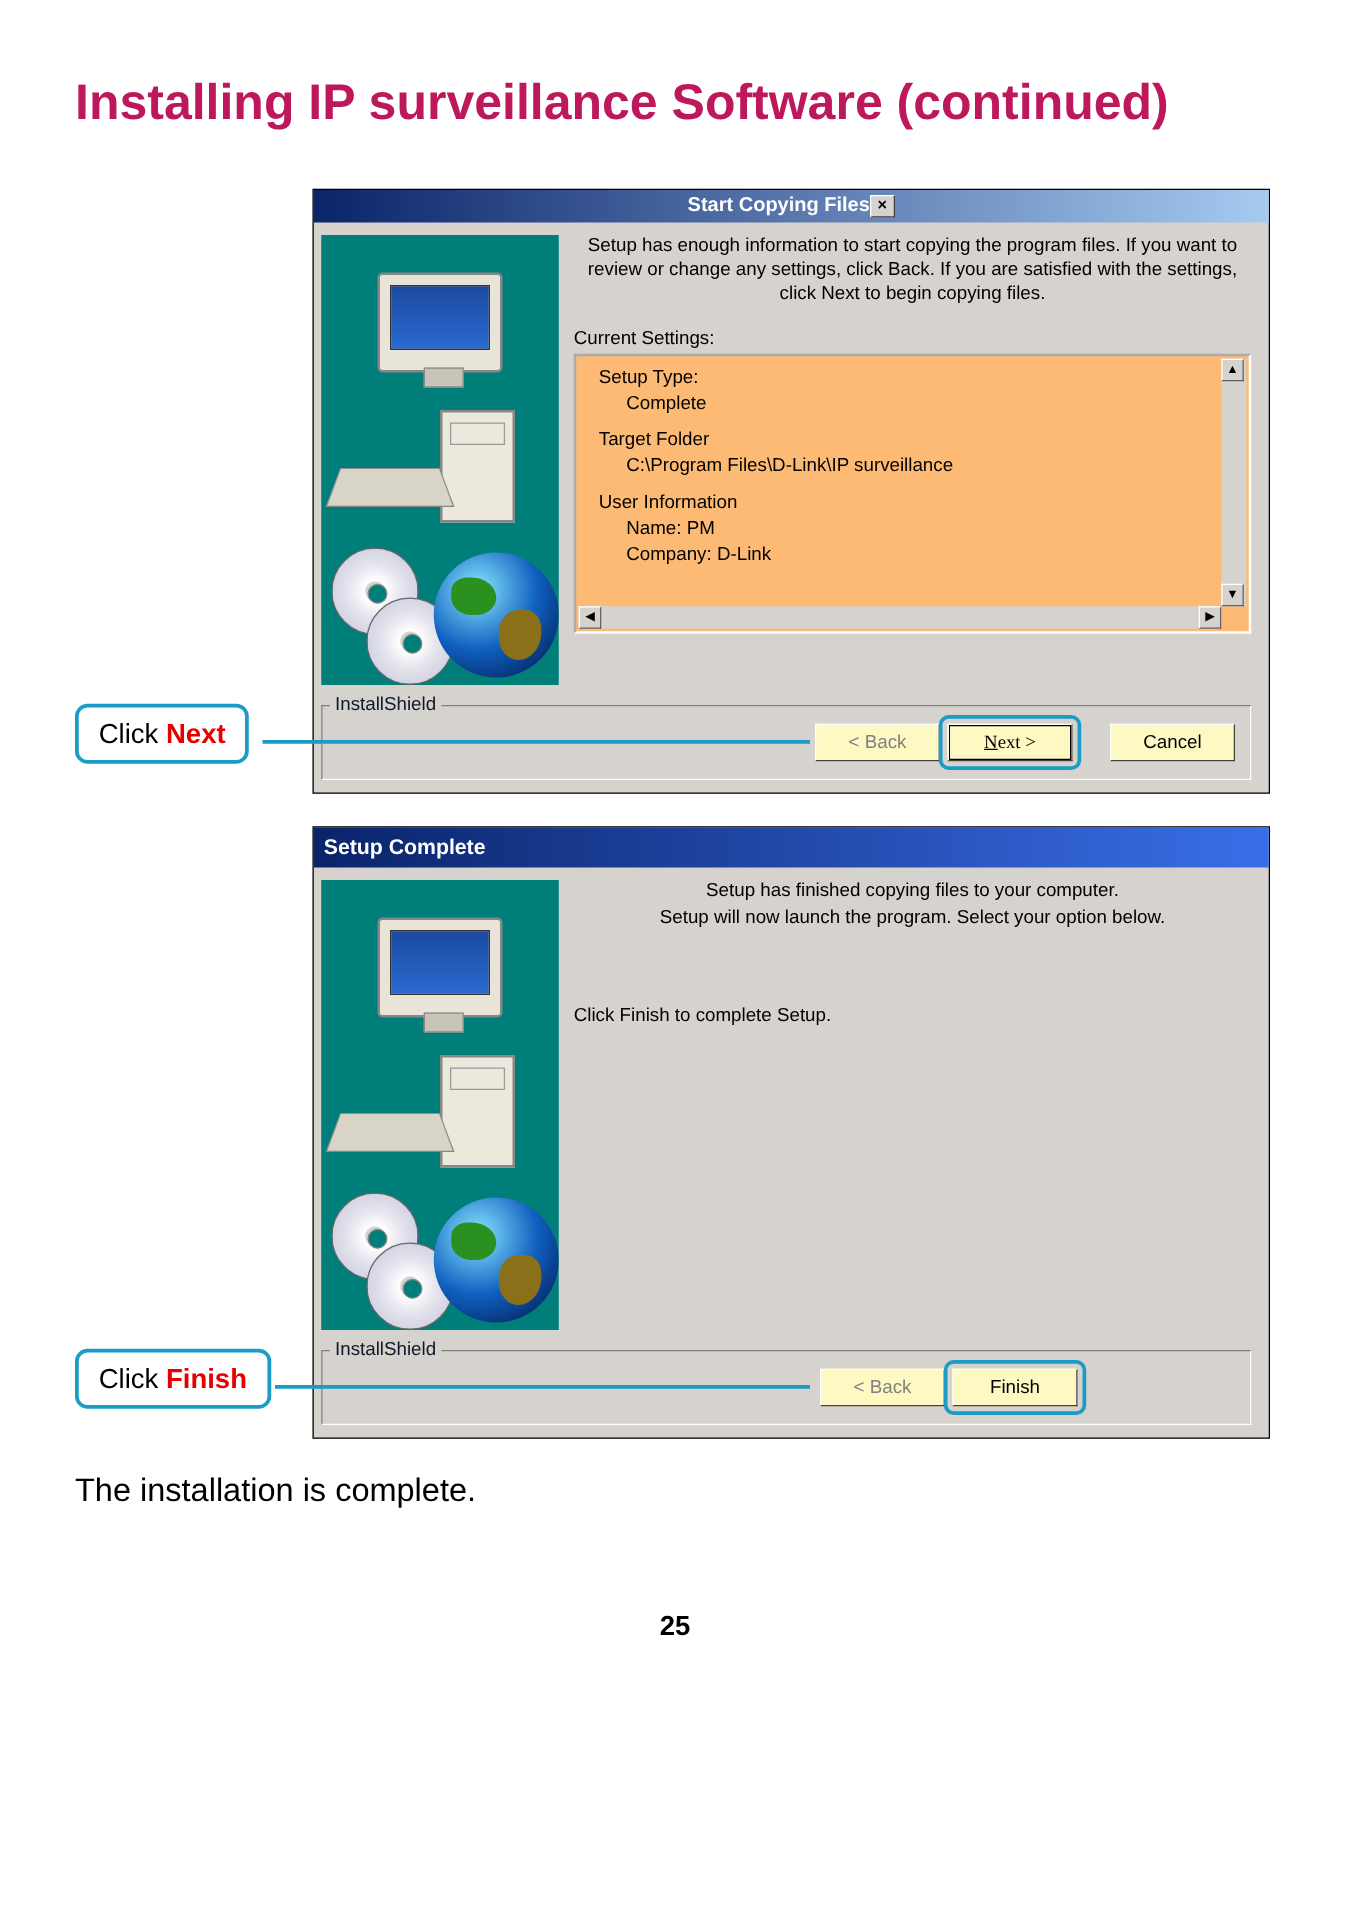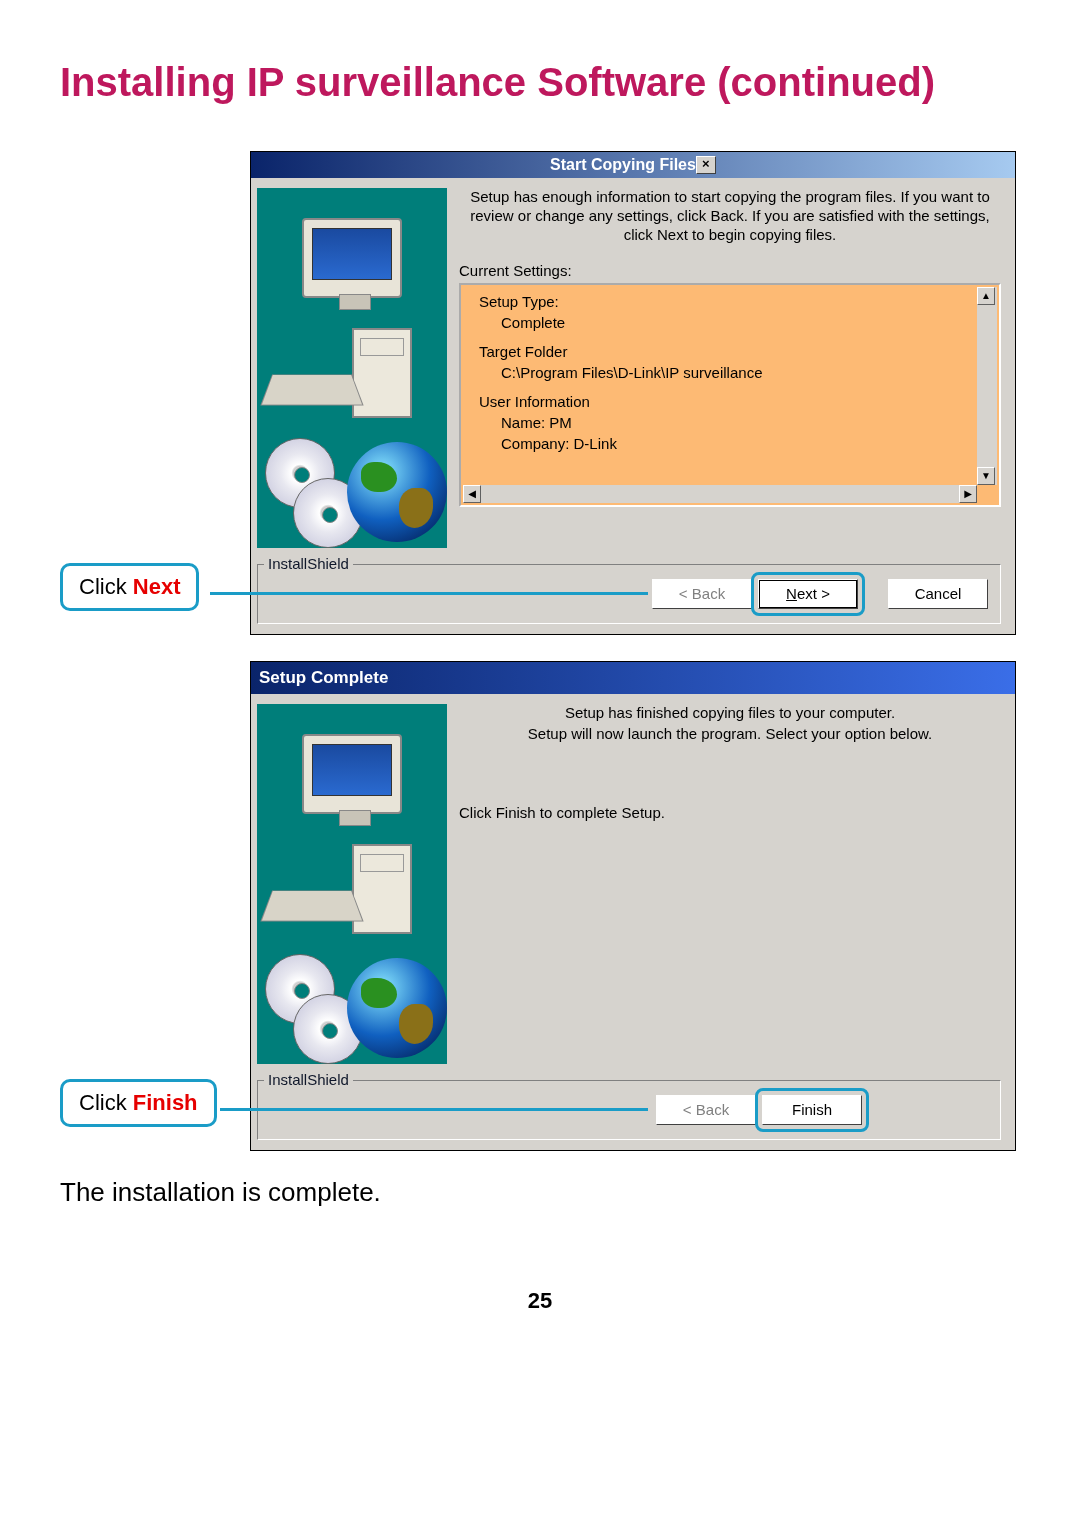--- a/index.html
+++ b/index.html
@@ -189,30 +189,30 @@
     position: absolute; top: -10px; left: 6px;
     background: #d6d3ce; padding: 0 4px;
     color: #0f172a; font-size: 15px;
   }
   .btn-row {
     display:flex; justify-content:flex-end; gap:6px;
     padding: 0 2px 0 0;
   }
   .win-btn {
     min-width: 100px; height: 30px;
-    background:#ffffff;
+    background:#fef9c3;
     border:1px solid #fff; border-right-color:#404040; border-bottom-color:#404040;
     font-size:15px; font-family:Tahoma,Arial;
     text-align:center; line-height:28px;
     cursor:pointer;
     position:relative;
   }
   .win-btn.disabled { color:#808080; cursor:default; }
   .win-btn .ul { text-decoration: underline; }
-  .win-btn.default { box-shadow: inset 0 0 0 1px #000; }
+  .win-btn.default { box-shadow: inset 0 0 0 1px #000; font-family: Liberation Serif, serif; }
   .highlight-ring {
     position:absolute; border:3px solid #1a9cc7; border-radius:8px;
     pointer-events:none; z-index:20;
   }
   .checkbox-row {
     display:flex; align-items:center; gap:10px;
     margin: 40px 0 24px 0;
   }
   .chk {
     width:16px; height:16px; background:#fff;

